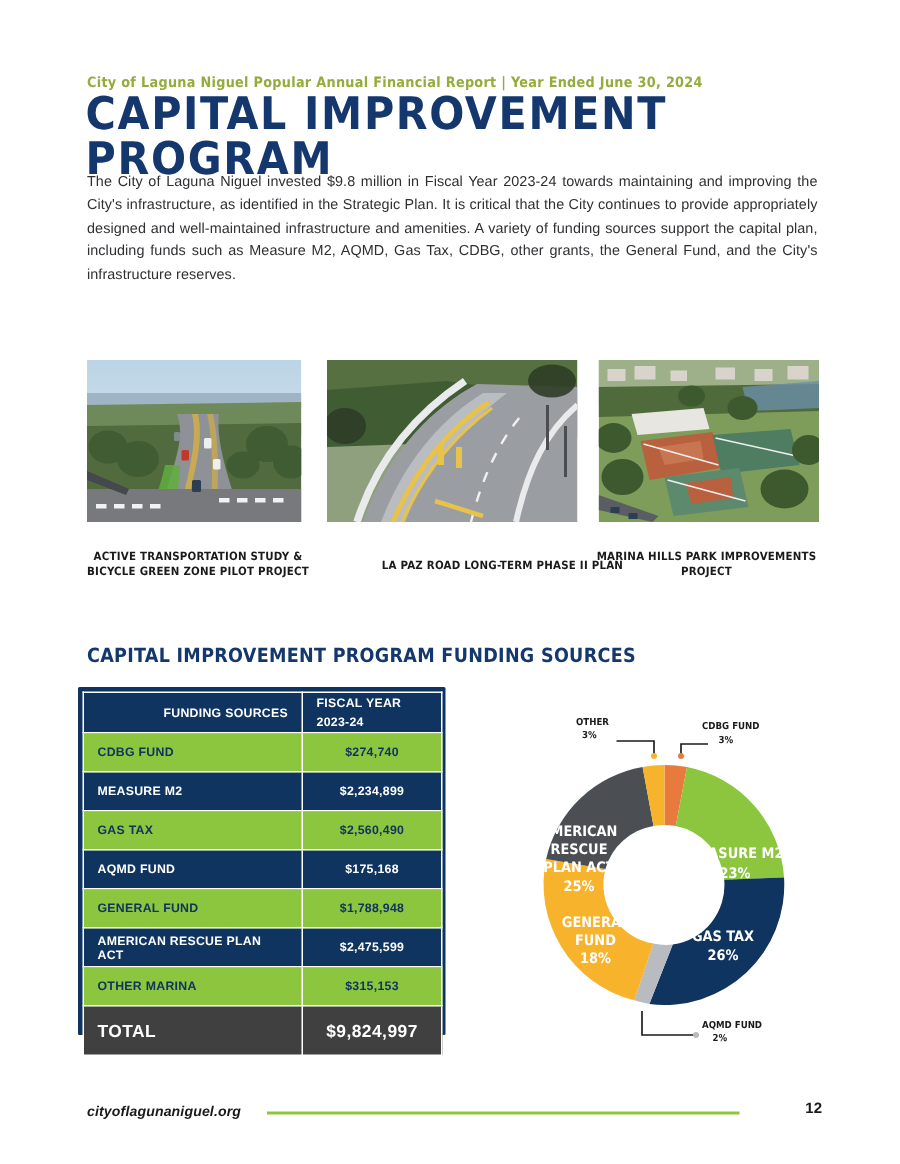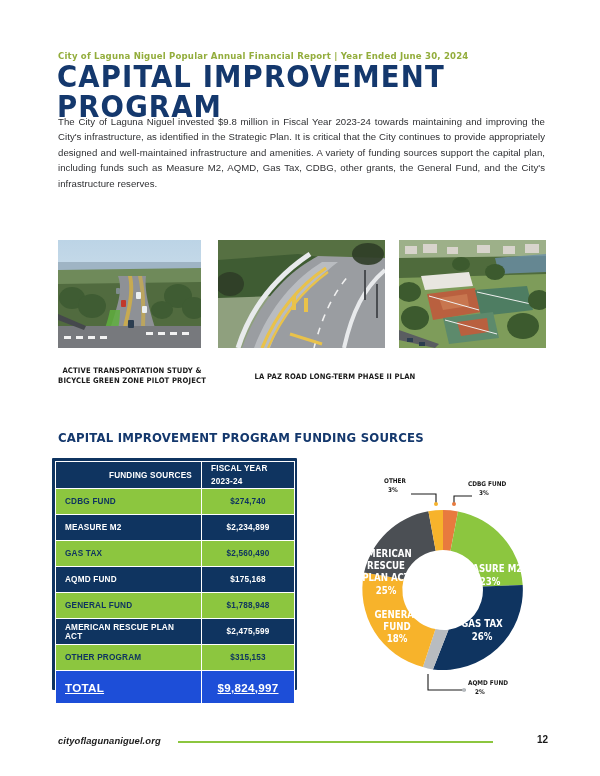--- a/index.html
+++ b/index.html
@@ -75,22 +75,22 @@
   .th-cell{
     background:#0f3460;color:#fff;
     font-size:10.4px;font-weight:700;letter-spacing:.3px;
     height:44px;text-align:right;line-height:13px;
   }
   .th-cell.right{text-align:left;}
   .row-green td{background:#8cc63f;color:#0f3460;}
   .row-navy td{background:#0f3460;color:#ffffff;}
   .tbl td.val{text-align:center;}
   .row-total td{
-    background:#1d4ed8;color:#ffffff;height:32px;
-    font-size:11.6px;letter-spacing:.3px;text-decoration:underline;
+    background:#404040;color:#ffffff;height:32px;
+    font-size:11.6px;letter-spacing:.3px;
   }
   .tbl-wrap{
     position:absolute;left:52px;top:458px;width:245px;height:232px;
     background:#0f3460;border-radius:1px;
   }
 
   
   .chart{position:absolute;left:318px;top:452px;width:250px;height:248px;}
   .chart svg{display:block;width:100%;height:100%;}
   .seg-label{
@@ -242,20 +242,21 @@
         <g fill="#2c3e50">
           <rect x="8" y="98" width="6" height="4"></rect>
             <rect x="20" y="102" width="6" height="4"></rect>
         </g>
       </svg>
     </div>
   </div>
 
   <div class="cap" id="cap1">ACTIVE TRANSPORTATION STUDY &amp; BICYCLE GREEN ZONE PILOT PROJECT</div>
   <div class="cap" id="cap2">LA PAZ ROAD LONG-TERM PHASE II PLAN</div>
+  <div class="cap" id="cap3">MARINA HILLS PARK IMPROVEMENTS PROJECT</div>
 
   <div class="sec-head" id="sec-funding">CAPITAL IMPROVEMENT PROGRAM FUNDING SOURCES</div>
 
   <div class="tbl-wrap"></div>
   <table class="tbl">
     <colgroup>
         <col class="c1">
         <col class="c2">
       </colgroup>
     <thead>
@@ -286,21 +287,21 @@
       </tr>
       <tr class="row-green">
         <td>GENERAL FUND</td>
         <td class="val">$1,788,948</td>
       </tr>
       <tr class="row-navy">
         <td>AMERICAN RESCUE PLAN ACT</td>
         <td class="val">$2,475,599</td>
       </tr>
       <tr class="row-green">
-        <td>OTHER PROGRAM</td>
+        <td>OTHER MARINA</td>
         <td class="val">$315,153</td>
       </tr>
       <tr class="row-total">
         <td>TOTAL</td>
         <td class="val">$9,824,997</td>
       </tr>
     </tbody>
   </table>
 
   <div class="chart">

